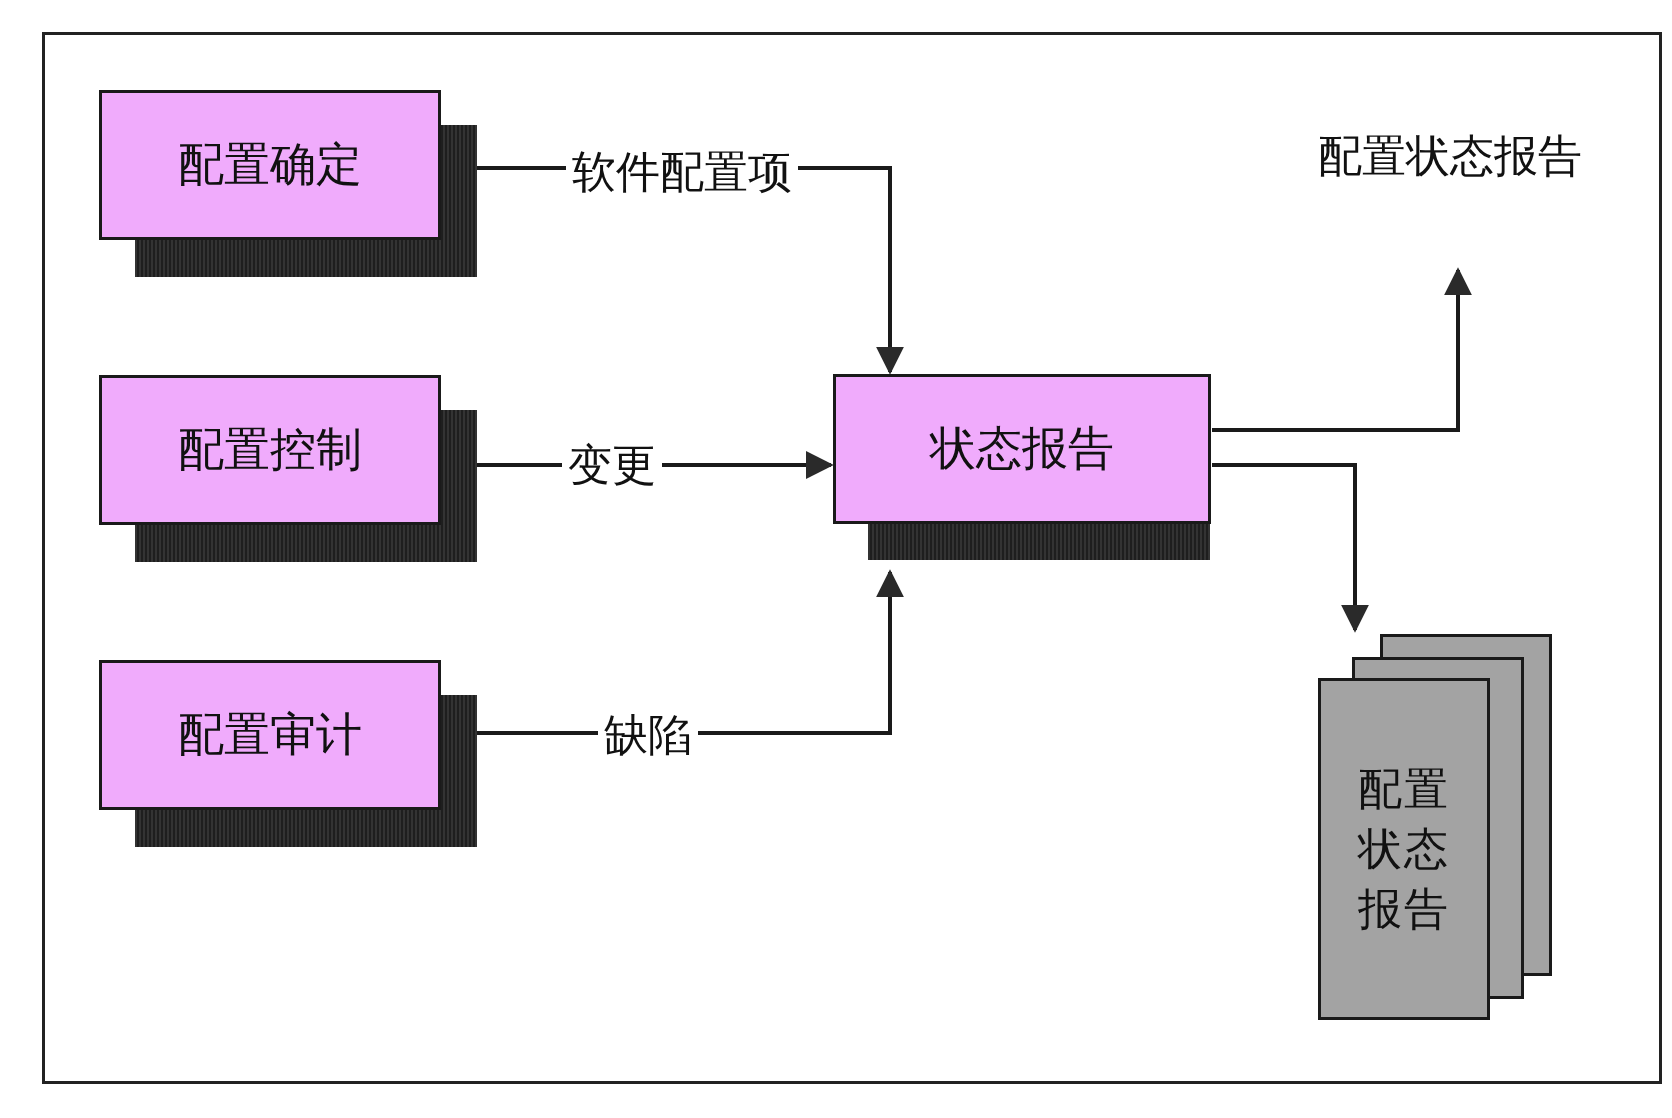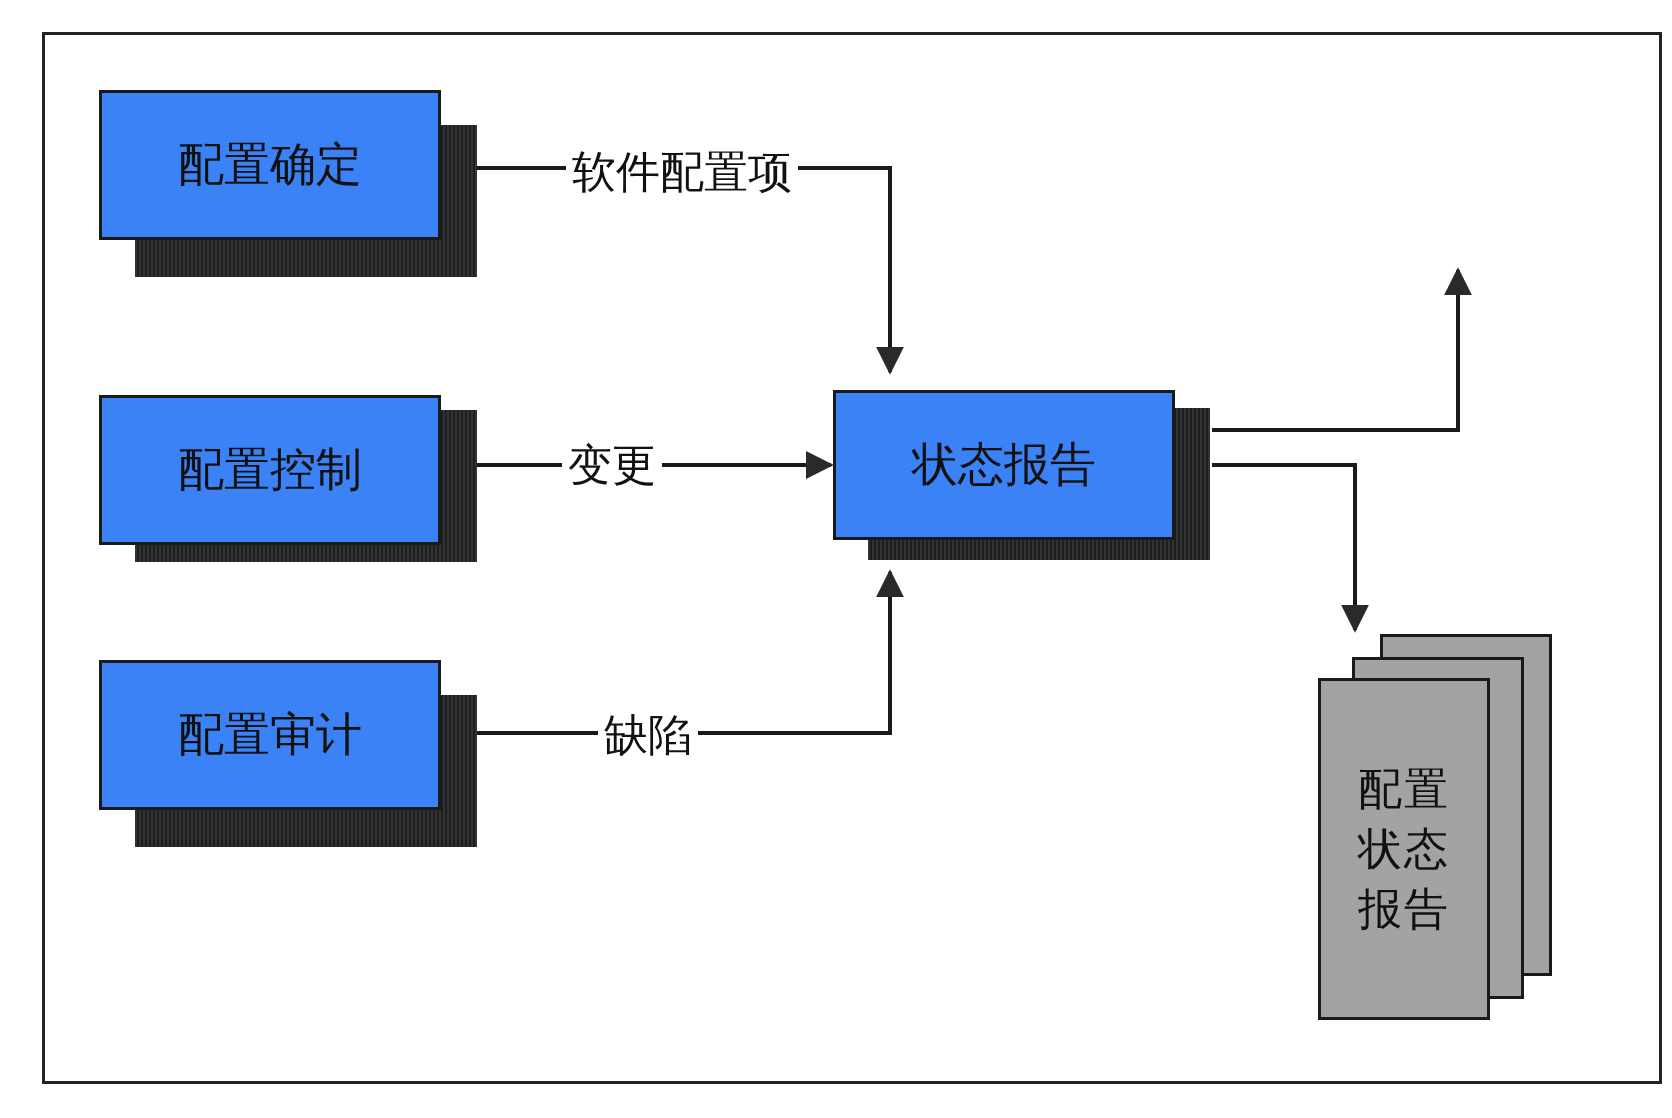--- a/index.html
+++ b/index.html
@@ -1,20 +1,20 @@
 <!DOCTYPE html>
 <html><head>
 <meta charset="utf-8">
 <style>
   html, body { margin: 0; padding: 0; background: #ffffff; }
   body { width: 1672px; height: 1118px; position: relative; overflow: hidden;
          font-family: "DejaVu Serif", "Liberation Serif", serif; color: #111; }
   .frame { position: absolute; left: 42px; top: 32px; width: 1620px; height: 1052px;
            border: 3px solid #222; box-sizing: border-box; }
-  .box { position: absolute; background: #3b82f6; border: 3px solid #1a1a1a; box-sizing: border-box;
+  .box { position: absolute; background: #f0abfc; border: 3px solid #1a1a1a; box-sizing: border-box;
          display: flex; align-items: center; justify-content: center; font-size: 46px; z-index: 2; }
   .shadow { position: absolute; background: #2b2b2b; z-index: 1;
             background-image: repeating-linear-gradient(90deg, #333 0 2px, #1e1e1e 2px 4px); }
   .label { position: absolute; font-size: 44px; background: #fff; padding: 0 6px; z-index: 3; white-space: nowrap; }
   svg.links { position: absolute; left: 0; top: 0; width: 1672px; height: 1118px; z-index: 2; pointer-events: none; }
   .page { position: absolute; background: #a3a3a3; border: 3px solid #1a1a1a; box-sizing: border-box; }
   .vtext { display: flex; flex-direction: column; align-items: center; justify-content: center;
            font-size: 44px; line-height: 60px; height: 100%; letter-spacing: 2px; }
   .db-label { position: absolute; font-size: 44px; text-align: center; line-height: 56px; z-index: 3; }
 </style>
@@ -22,31 +22,31 @@
 <body>
 
 <div class="frame"></div>
 
 <div class="shadow" style="left:135px;top:125px;width:342px;height:152px;"></div>
 <div class="box" style="left:99px;top:90px;width:342px;height:150px;">
   <span>配置确定</span>
 </div>
 
 <div class="shadow" style="left:135px;top:410px;width:342px;height:152px;"></div>
-<div class="box" style="left:99px;top:395px;width:342px;height:150px;">
+<div class="box" style="left:99px;top:375px;width:342px;height:150px;">
   <span>配置控制</span>
 </div>
 
 <div class="shadow" style="left:135px;top:695px;width:342px;height:152px;"></div>
 <div class="box" style="left:99px;top:660px;width:342px;height:150px;">
   <span>配置审计</span>
 </div>
 
 <div class="shadow" style="left:868px;top:408px;width:342px;height:152px;"></div>
-<div class="box" style="left:833px;top:374px;width:342px;height:150px;margin-top:16px;">
+<div class="box" style="left:833px;top:374px;width:378px;height:150px;">
   <span>状态报告</span>
 </div>
 
 <svg class="links" viewBox="0 0 1672 1118">
   <defs>
     <marker id="arrow" viewBox="0 0 10 10" refX="9" refY="5" markerWidth="7" markerHeight="7" orient="auto-start-reverse">
       <path d="M0,0 L10,5 L0,10 z" fill="#2a2a2a"></path>
     </marker>
   </defs>
   <g stroke="#1a1a1a" stroke-width="4" fill="none">
@@ -56,20 +56,21 @@
     <path d="M1212,430 H1458 V270" marker-end="url(#arrow)"></path>
     <path d="M1212,465 H1355 V630" marker-end="url(#arrow)"></path>
   </g>
 </svg>
 
 <div class="label" style="left:566px;top:143px;">软件配置项</div>
 <div class="label" style="left:562px;top:436px;">变更</div>
 <div class="label" style="left:578px;top:706px;margin-left:20px;">缺陷</div>
 
 <div class="db-label" style="left:1300px;top:128px;width:300px;">
+  <div>配置状态报告</div>
 </div>
 
 <div class="page" style="left:1380px;top:634px;width:172px;height:342px;"></div>
 <div class="page" style="left:1352px;top:657px;width:172px;height:342px;"></div>
 <div class="page" style="left:1318px;top:678px;width:172px;height:342px;">
   <div class="vtext">
     <div>配置</div>
     <div>状态</div>
     <div>报告</div>
   </div>

